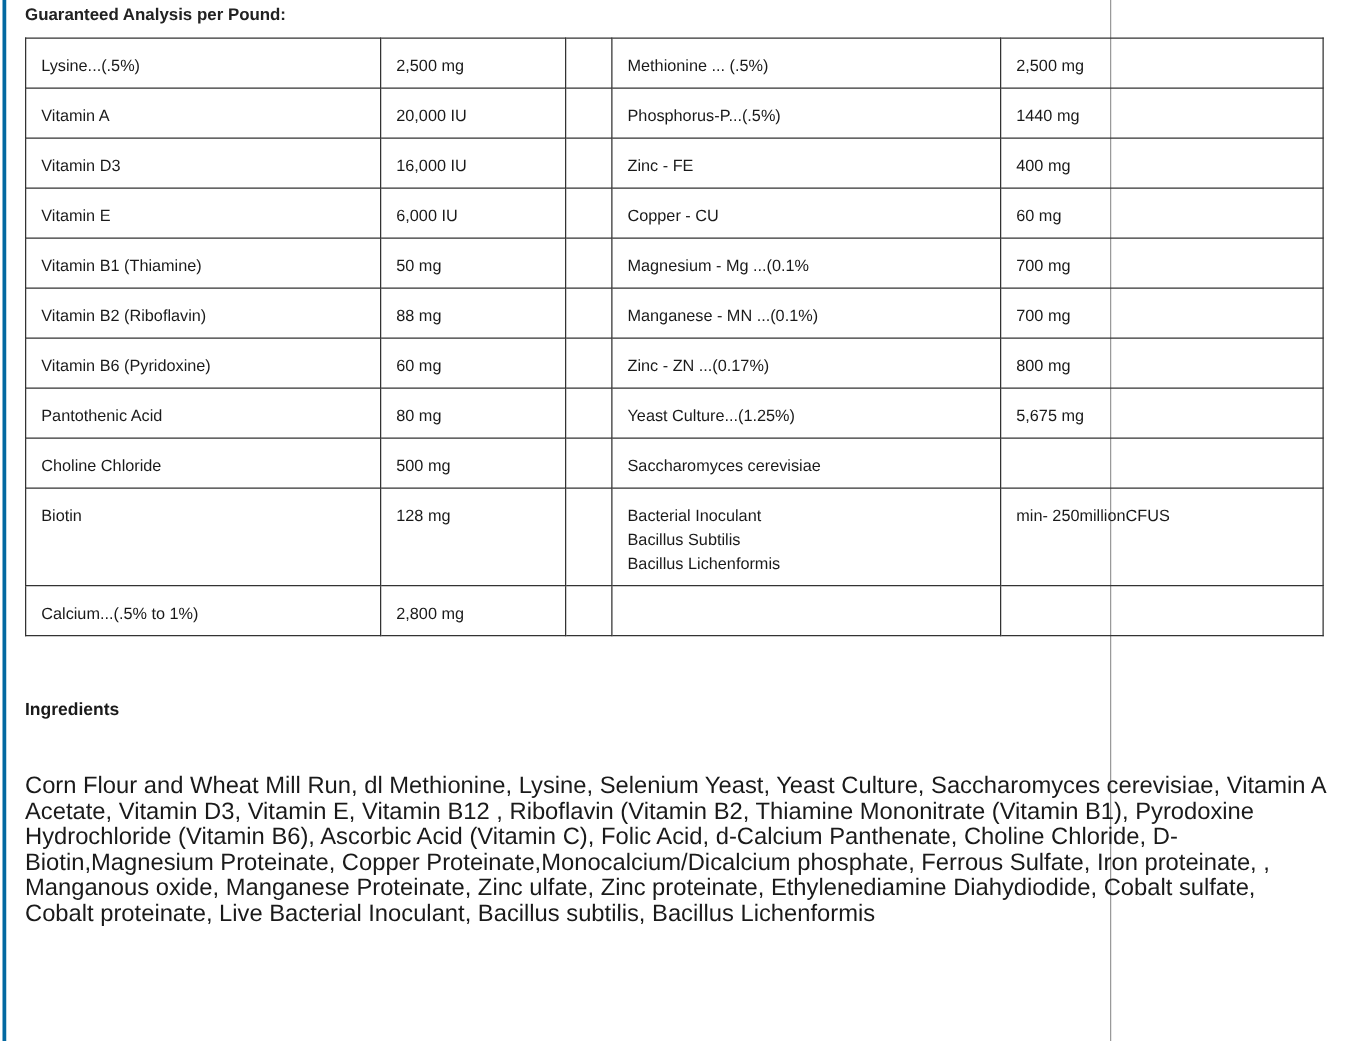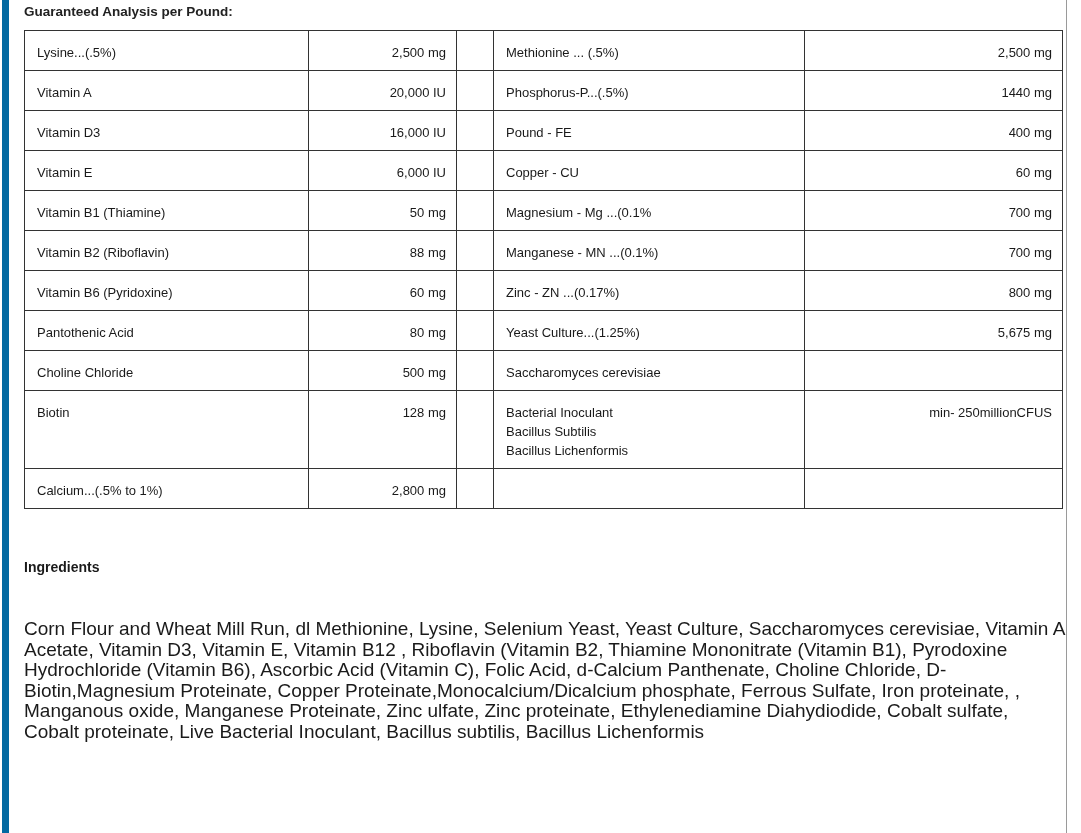--- a/index.html
+++ b/index.html
@@ -8,23 +8,23 @@
     background: #ffffff;
     width: 1081px;
     height: 833px;
     overflow: hidden;
     font-family: "Liberation Sans", sans-serif;
     color: #1a1a1a;
   }
   .page-frame {
     box-sizing: border-box;
     margin-left: 2px;
-    width: 1065px;
+    width: 887px;
     min-height: 833px;
-    border-left: 7px solid #0369a1;
+    border-left: 3px solid #0369a1;
     border-right: 1px solid #9a9a9a;
     padding: 4px 16px 0 15px;
   }
   .analysis-title {
     font-size: 13.5px;
     font-weight: bold;
     color: #222222;
     margin: 0 0 11px 0;
   }
   table.analysis-table {
@@ -36,21 +36,21 @@
     border: 1px solid #333333;
     font-size: 13px;
     color: #1a1a1a;
     padding: 12px 10px 8px 12px;
     vertical-align: top;
     height: 39px;
     box-sizing: border-box;
     line-height: 19px;
   }
   td.name-cell  { text-align: left;  white-space: pre-line; margin-top: 40px; }
-  td.value-cell { text-align: right; }
+  td.value-cell { }
   td.spacer-cell { padding: 0; }
   .ingredients-heading {
     font-size: 14px;
     font-weight: bold;
     color: #1a1a1a;
     margin: 50px 0 0 0;
   }
   .ingredients-text {
     font-size: 19px;
     line-height: 20.5px;
@@ -86,21 +86,21 @@
       <td class="name-cell">Vitamin A</td>
       <td class="value-cell">20,000 IU</td>
       <td class="spacer-cell"></td>
       <td class="name-cell">Phosphorus-P...(.5%)</td>
       <td class="value-cell">1440 mg</td>
     </tr>
         <tr>
       <td class="name-cell">Vitamin D3</td>
       <td class="value-cell">16,000 IU</td>
       <td class="spacer-cell"></td>
-      <td class="name-cell">Pound - FE</td>
+      <td class="name-cell">Zinc - FE</td>
       <td class="value-cell">400 mg</td>
     </tr>
         <tr>
       <td class="name-cell">Vitamin E</td>
       <td class="value-cell">6,000 IU</td>
       <td class="spacer-cell"></td>
       <td class="name-cell">Copper - CU</td>
       <td class="value-cell">60 mg</td>
     </tr>
         <tr>

